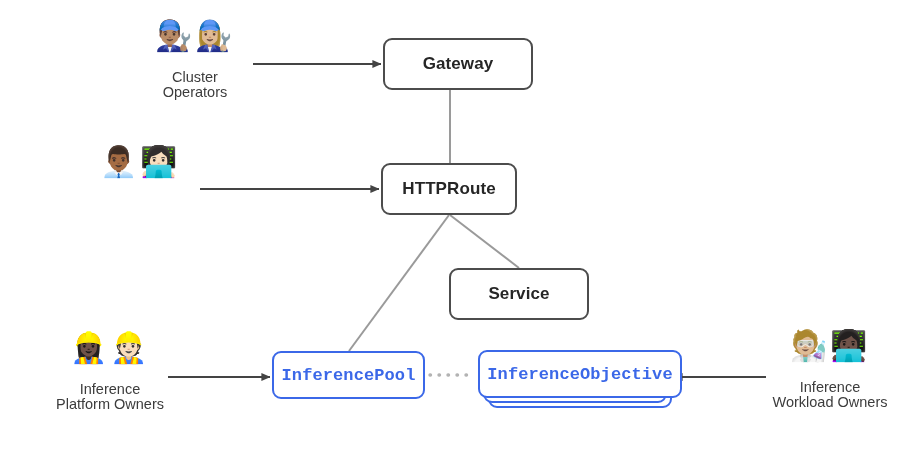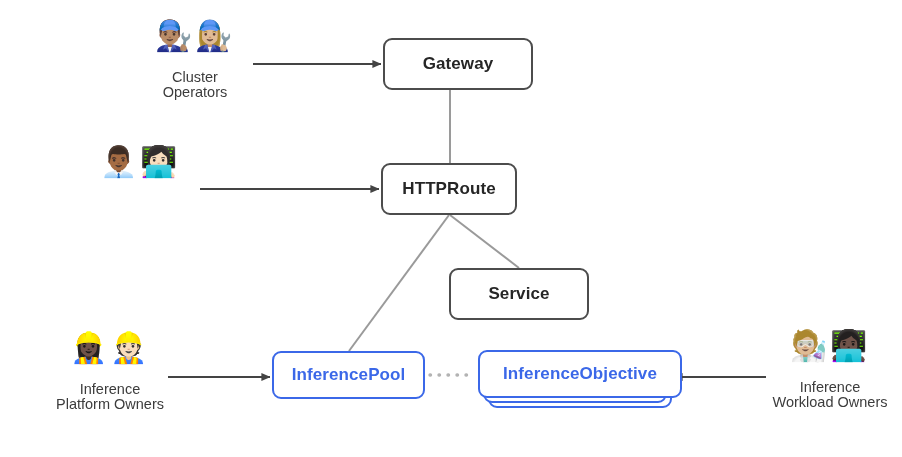--- a/index.html
+++ b/index.html
@@ -48,20 +48,21 @@
   .node-dark .node-label {
     color: #262626;
     font-size: 17px;
   }
   .node-blue {
     border: 2.2px solid #3b68e8;
   }
   .node-blue .node-label {
     color: #3b68e8;
     font-size: 17px;
+    font-family: Liberation Mono, monospace;
   }
 
   
   .stack-shadow {
     position: absolute;
     box-sizing: border-box;
     border: 2.2px solid #3b68e8;
     border-radius: 9px;
     background: #ffffff;
   }

